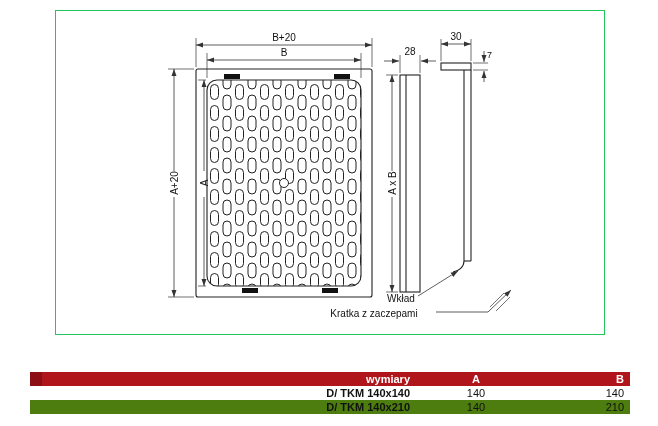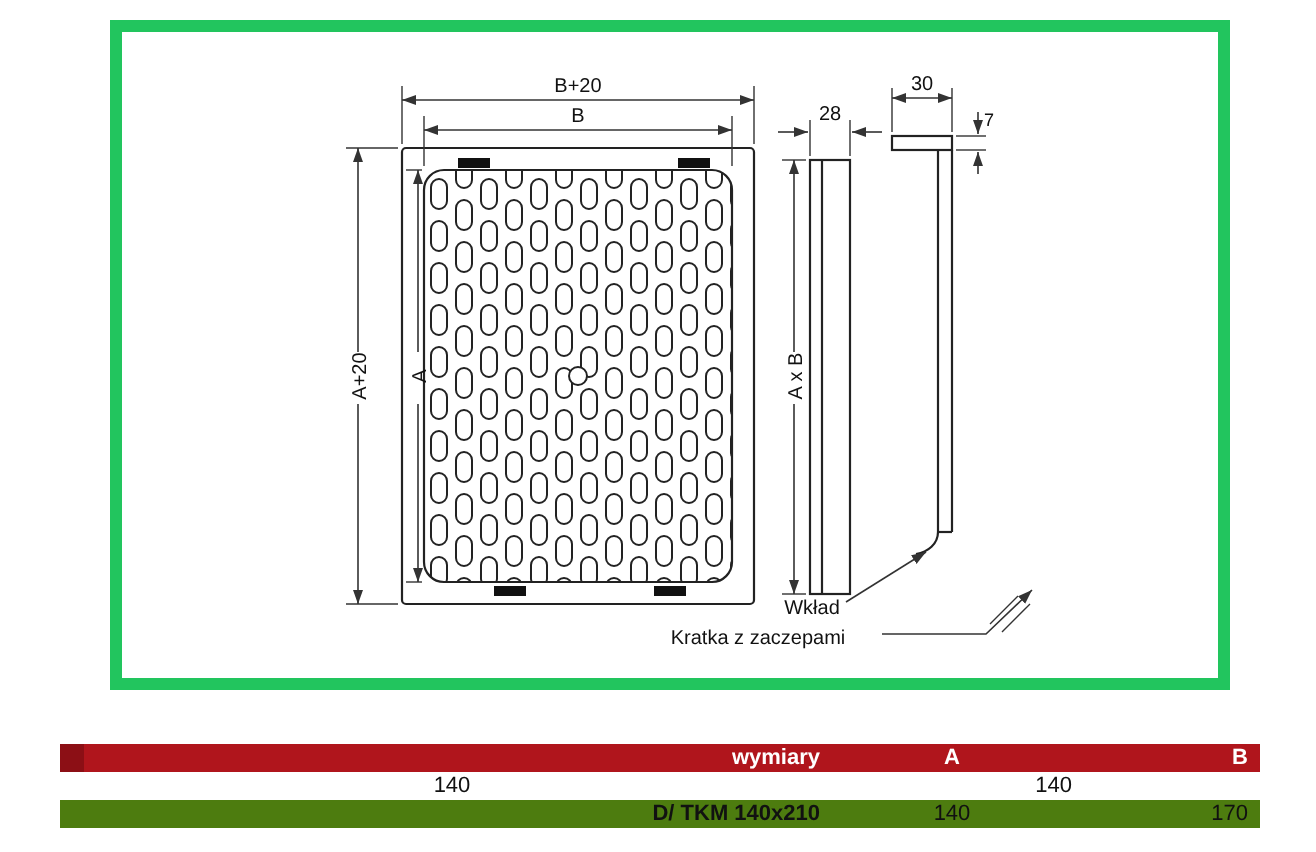--- a/index.html
+++ b/index.html
@@ -2,21 +2,21 @@
 <html><head>
 <meta charset="utf-8">
 <style>
   html,body { margin:0; padding:0; }
   body {
     width:658px; height:426px; background:#ffffff; position:relative;
     font-family:"Liberation Sans", sans-serif; color:#111;
   }
   .drawing-box {
     position:absolute; left:55px; top:10px; width:548px; height:323px;
-    border:6px solid #22c55e; background:#fff; box-sizing:content-box;
+    border:1px solid #22c55e; background:#fff; box-sizing:content-box;
   }
   svg text { font-family:"Liberation Sans", sans-serif; font-size:10px; fill:#111; }
   svg text.small { font-size:9px; }
   .ln   { stroke:#222; stroke-width:1.1; fill:none; }
   .thin { stroke:#333; stroke-width:0.7; fill:none; }
   .dim  { stroke:#333; stroke-width:0.8; fill:none; }
   .tab  { fill:#111; stroke:none; }
 
   .bottom-table { position:absolute; left:30px; top:372px; width:600px; font-size:11px; }
   .trow {
@@ -138,22 +138,23 @@
 
 <div class="bottom-table">
   <div class="trow thead">
     <div class="header-stub"></div>
     <div class="cell name">wymiary</div>
     <div class="cell colA">A</div>
     <div class="cell colB">B</div>
   </div>
   <div class="trow">
     <div class="cell"></div>
+    <div class="cell name">D/ TKM 140x140</div>
     <div class="cell colA">140</div>
     <div class="cell colB">140</div>
   </div>
   <div class="trow alt">
     <div class="cell"></div>
     <div class="cell name">D/ TKM 140x210</div>
     <div class="cell colA">140</div>
-    <div class="cell colB">170</div>
+    <div class="cell colB">210</div>
   </div>
 </div>
 
 </body></html>

